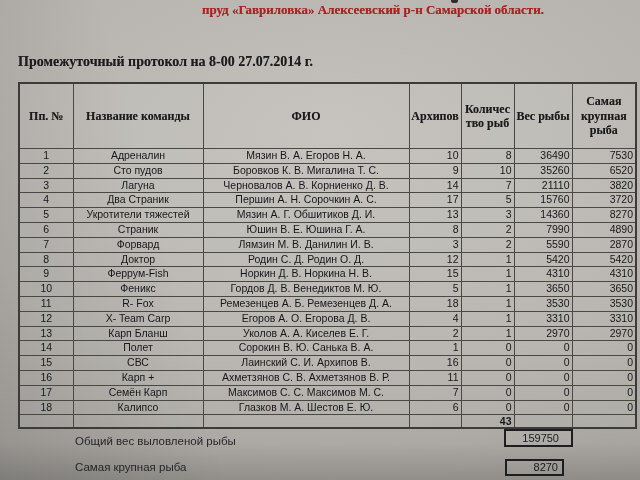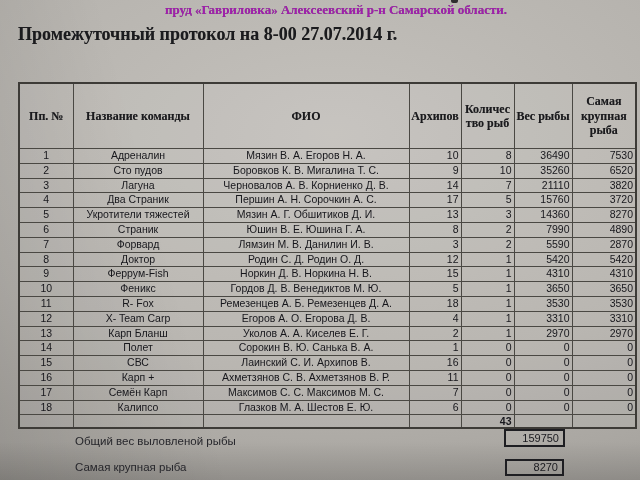--- a/index.html
+++ b/index.html
@@ -6,27 +6,27 @@
   body{
     width:640px;height:480px;position:relative;overflow:hidden;
     font-family:"Liberation Sans",sans-serif;color:#1c1c20;
     background:
       linear-gradient(to bottom, rgba(0,0,0,0) 92%, rgba(0,0,0,0.14) 100%),
       linear-gradient(75deg, rgba(0,0,0,0.10) 0%, rgba(0,0,0,0) 30%),
       radial-gradient(120% 90% at 52% 28%, #c4c1bc 0%, #b5b2ad 55%, #a09d98 100%);
   }
   .soft{text-shadow:0 0 0.6px rgba(45,45,45,0.55);}
   .title1{
-    position:absolute;top:2px;left:128px;width:416px;text-align:center;
+    position:absolute;top:2px;left:128px;width:416px;text-align:right;
     font-family:"Liberation Serif",serif;font-weight:bold;font-size:13px;
-    color:#a21caf;white-space:nowrap;
+    color:#b91c1c;white-space:nowrap;
   }
   .title2{
-    position:absolute;top:24px;left:18px;
-    font-family:"Liberation Serif",serif;font-weight:bold;font-size:18px;
+    position:absolute;top:54px;left:18px;
+    font-family:"Liberation Serif",serif;font-weight:bold;font-size:14px;
     color:#1b1b1e;white-space:nowrap;
   }
   .cutmark{position:absolute;left:451px;top:0;width:7px;height:3px;background:#2e2e2e;border-radius:0 0 2px 2px;}
   .tblwrap{position:absolute;left:18px;top:82px;}
   table{border-collapse:collapse;table-layout:fixed;width:617px;background:rgba(255,255,255,0.06);}
   th,td{border:1px solid #4a4843;overflow:hidden;}
   table{border:2px solid #3d3b37;}
   th{
     font-family:"Liberation Serif",serif;font-weight:bold;font-size:12px;
     color:#1b1b1e;vertical-align:middle;text-align:center;line-height:1.2;
@@ -40,21 +40,21 @@
   td.l{text-align:center;}
   td.r{text-align:right;padding-right:2px;}
   tr.total-row td{height:12px;line-height:12px;}
   td.total{font-weight:bold;margin-left:7px;}
   .sum-label{position:absolute;font-size:11.5px;color:#26262b;white-space:nowrap;}
   .sum-box{
     position:absolute;border:2px solid #1e1e22;text-align:right;
     font-size:11px;color:#1a1a1f;background:rgba(255,255,255,0.05);
   }
   #lbl-total{left:75px;top:435px;}
-  #box-total{left:504px;top:429px;width:53px;height:14px;line-height:14px;padding-right:4px;}
+  #box-total{left:504px;top:429px;width:53px;height:14px;line-height:14px;padding-right:12px;}
   #lbl-big{left:75px;top:461px;}
   #box-big{left:505px;top:459px;width:51px;height:13px;line-height:13px;padding-right:4px;}
 </style>
 </head>
 <body>
 
 <div class="cutmark"></div>
 
 <div class="title1 soft">пруд «Гавриловка» Алексеевский р-н Самарской области.</div>
 <div class="title2 soft">Промежуточный протокол на 8-00 27.07.2014 г.</div>

